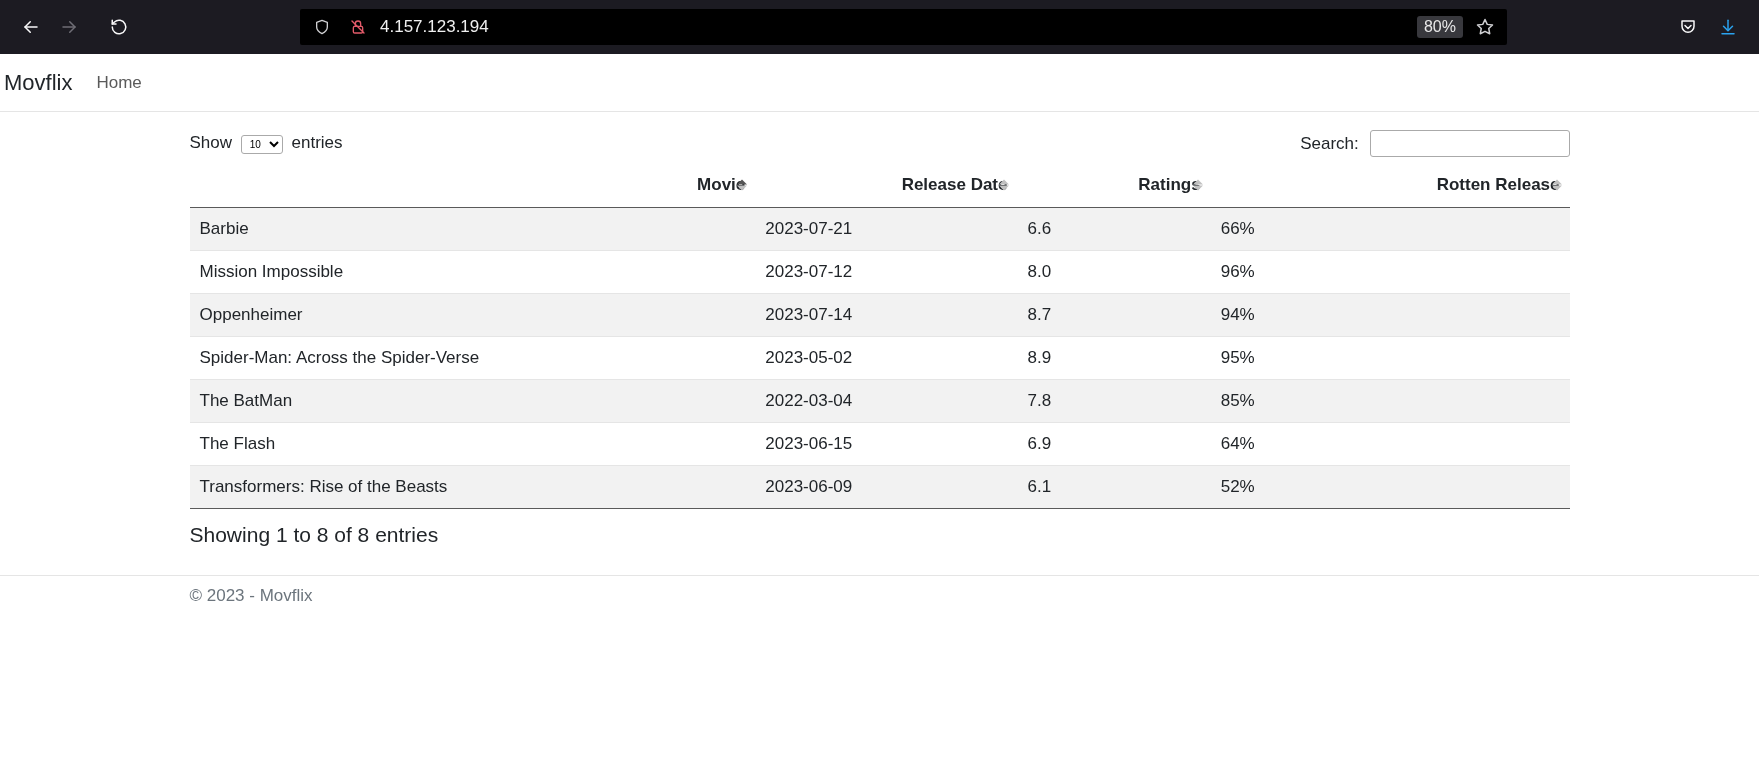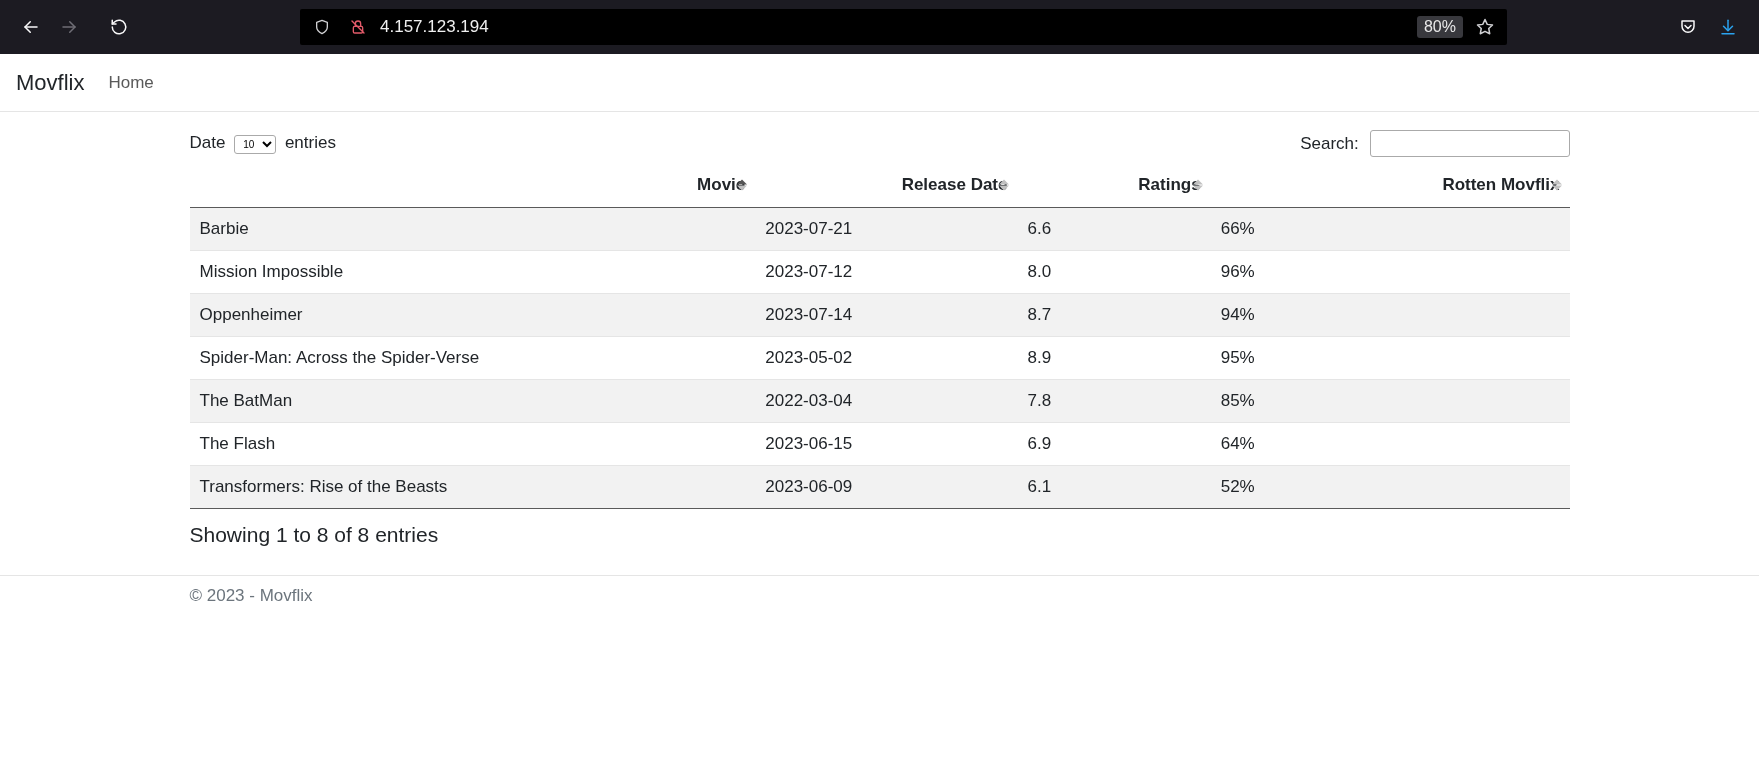--- a/index.html
+++ b/index.html
@@ -68,21 +68,21 @@
   }
   svg { display: block; }
 
   
   .navbar {
     background: #fff;
     border-bottom: 1px solid #e5e5e5;
     height: 58px;
     display: flex;
     align-items: center;
-    padding: 0 16px;
+    padding: 0 4px;
   }
   .navbar .brand {
     font-size: 22px;
     color: #212529;
     margin-right: 24px;
   }
   .navbar .nav-link {
     font-size: 17px;
     color: #5a5a5a;
     cursor: pointer;
@@ -263,21 +263,21 @@
 <div class="navbar">
   <span class="brand">Movflix</span>
   <span class="nav-link">Home</span>
 </div>
 
 <div class="container">
 
   <div class="dt-top">
     <div class="dt-length">
       <label>
-        <span>Date</span>
+        <span>Show</span>
         <select>
           <option>10</option>
         </select>
         <span>entries</span>
       </label>
     </div>
     <div class="dt-filter">
       <label>
         <span>Search:</span>
         <input type="text" style="">
@@ -303,21 +303,21 @@
             </span>
         </th>
         <th class="col-rating">
           <span>Ratings</span>
           <span class="sort">
               <span class="tri-up"></span>
               <span class="tri-down"></span>
             </span>
         </th>
         <th class="col-rotten">
-          <span>Rotten Movflix</span>
+          <span>Rotten Release</span>
           <span class="sort">
               <span class="tri-up"></span>
               <span class="tri-down"></span>
             </span>
         </th>
       </tr>
     </thead>
     <tbody id="table-body">
         <tr>
           <td>Barbie</td>

